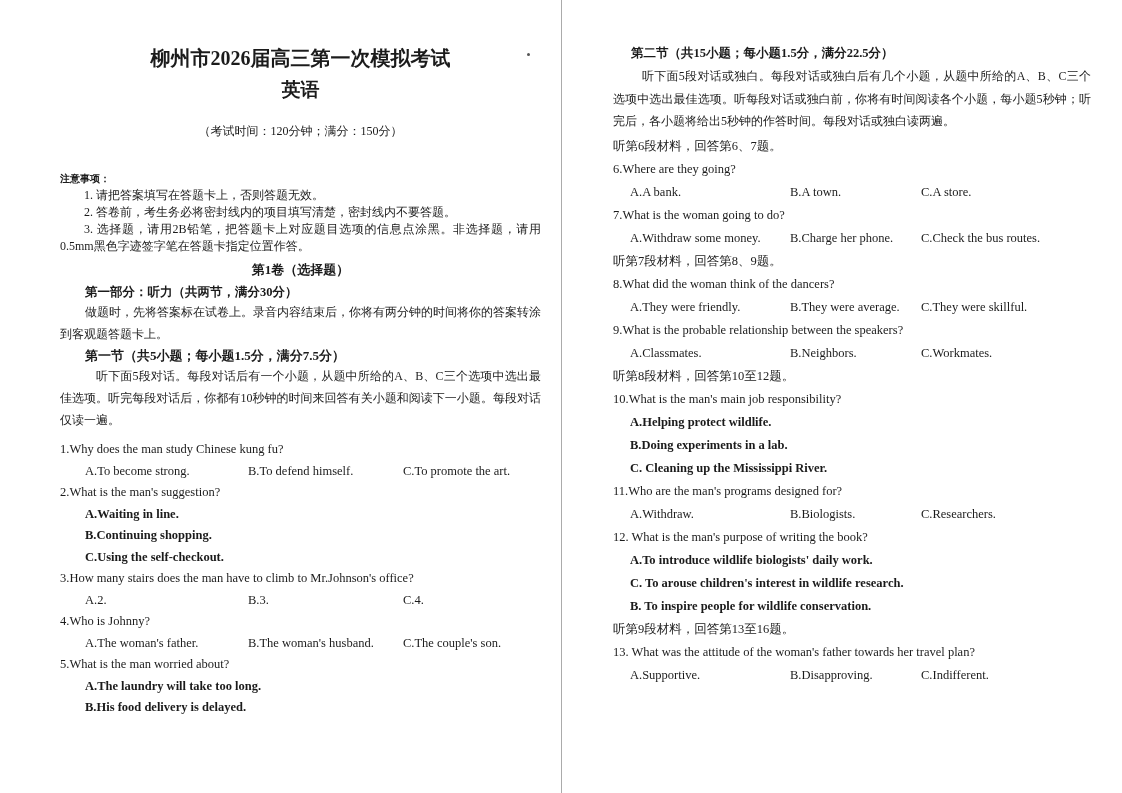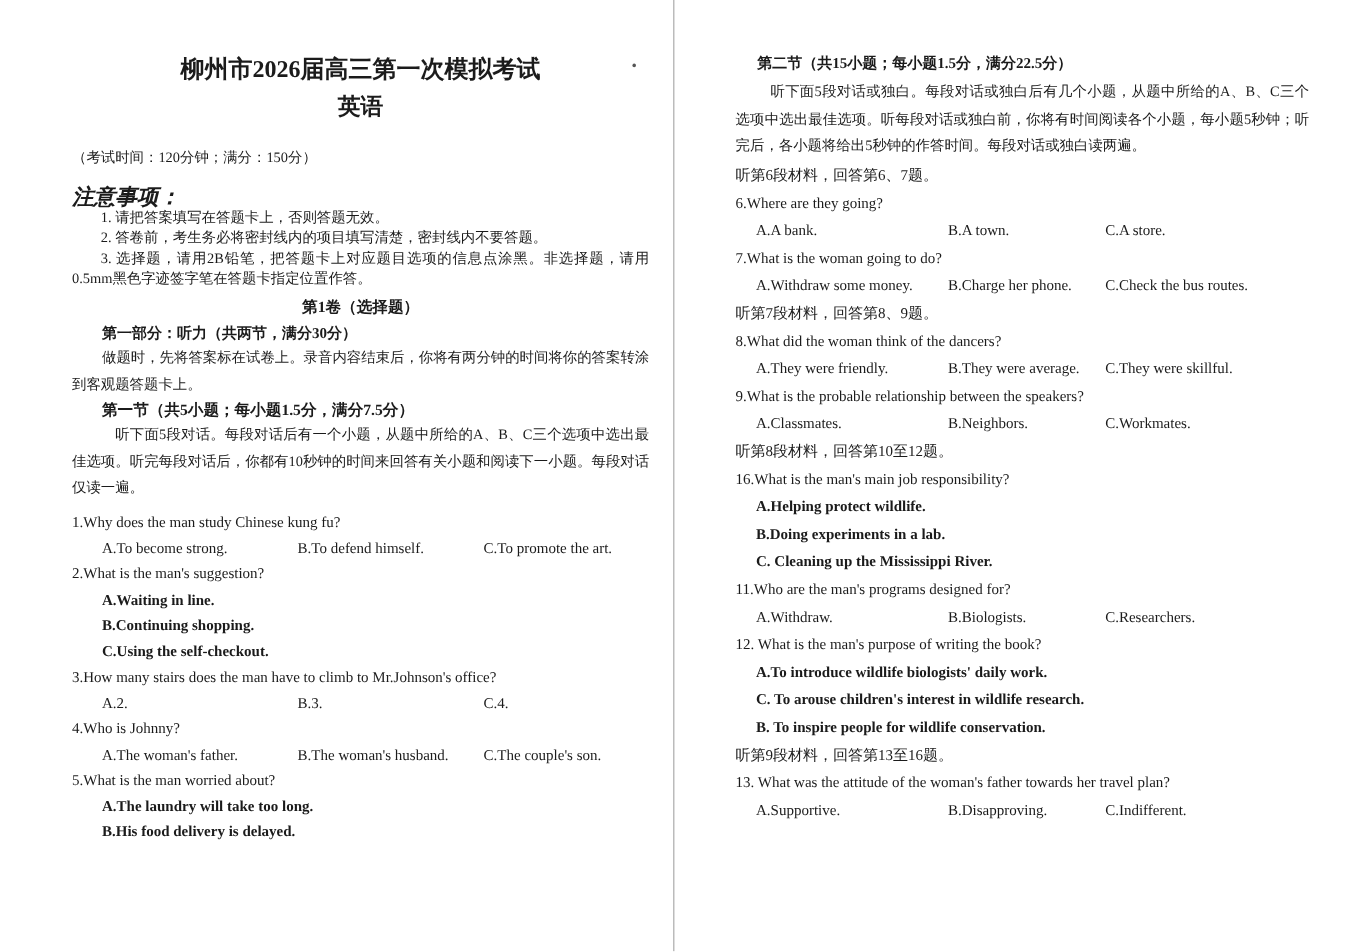--- a/index.html
+++ b/index.html
@@ -19,23 +19,23 @@
     left: 561px; top: 0;
     width: 1px; height: 100%;
     background: #ababab;
   }
   .col { position: absolute; top: 0; }
   .col-left  { left: 60px;  width: 481px; }
   .col-right { left: 613px; width: 478px; }
 
   .doc-title   { margin-top: 46px; text-align: center; font-size: 20px; font-weight: 700; line-height: 24px; }
   .doc-subject { margin-top: 8px;  text-align: center; font-size: 19px; font-weight: 700; line-height: 23px; }
-  .exam-info   { margin-top: 22px; text-align: left; font-size: 12px; line-height: 17px; }
-
-  .notice-heading { margin-top: 16px; font-size: 18px; font-weight: 700; line-height: 17px; font-style: italic; }
+  .exam-info   { margin-top: 22px; text-align: center; font-size: 12px; line-height: 17px; }
+
+  .notice-heading { margin-top: 30px; font-size: 10px; font-weight: 700; line-height: 17px; }
   .notice-item    { font-size: 12px; line-height: 17px; text-indent: 24px; text-align: justify; }
 
   .paper-title  { margin-top: 6px; text-align: center; font-size: 13px; font-weight: 700; line-height: 18px; }
   .part-heading { margin-top: 4px; padding-left: 25px; font-size: 12.5px; font-weight: 700; line-height: 18px; }
   .part-note    { font-size: 12px; line-height: 22px; text-indent: 25px; text-align: justify; }
   .sec-heading  { margin-top: 2px; padding-left: 25px; font-size: 13px; font-weight: 700; line-height: 18px; }
   .sec-instructions { font-size: 12px; line-height: 22px; text-indent: 36px; text-align: justify; }
 
   .questions { margin-top: 8px; font-size: 12.5px; line-height: 21.5px; }
   .stem      { }
@@ -157,21 +157,21 @@
         <div class="question">
           <div class="stem">9.What is the probable relationship between the speakers?</div>
           <div class="options opt-row">
             <div class="option">A.Classmates.</div>
             <div class="option">B.Neighbors.</div>
             <div class="option">C.Workmates.</div>
           </div>
         </div>
         <div class="material">听第8段材料，回答第10至12题。</div>
         <div class="question">
-          <div class="stem">16.What is the man's main job responsibility?</div>
+          <div class="stem">10.What is the man's main job responsibility?</div>
           <div class="options opt-stack">
             <div class="option">A.Helping protect wildlife.</div>
             <div class="option">B.Doing experiments in a lab.</div>
             <div class="option">C. Cleaning up the Mississippi River.</div>
           </div>
         </div>
         <div class="question">
           <div class="stem">11.Who are the man's programs designed for?</div>
           <div class="options opt-row">
             <div class="option">A.Withdraw.</div>

